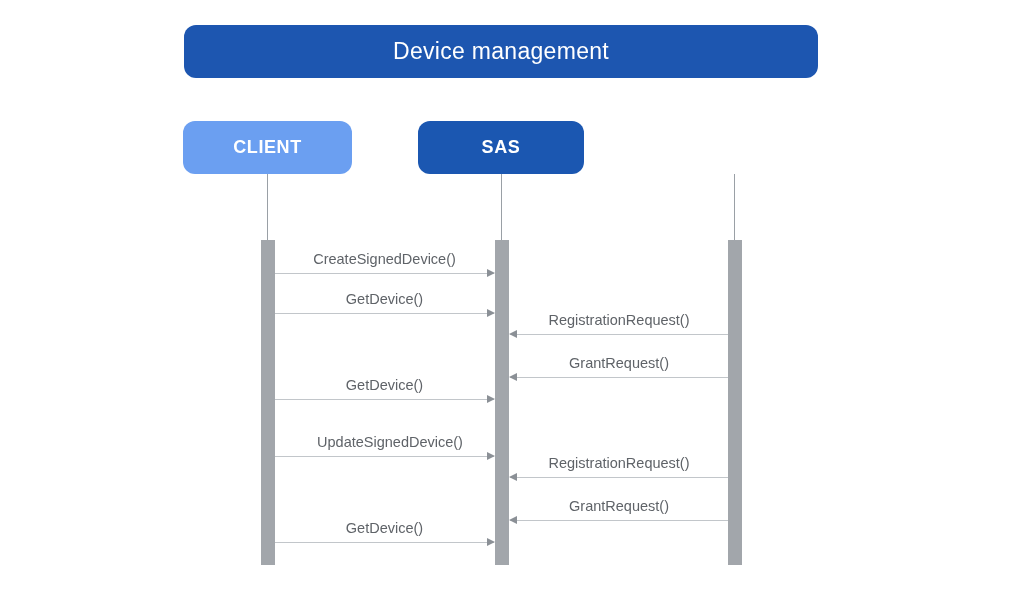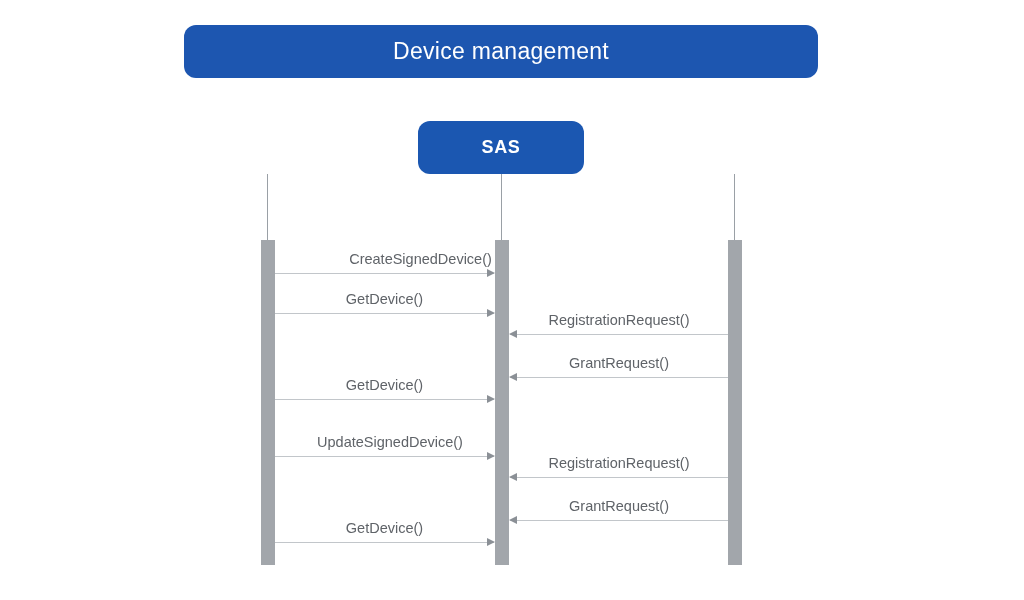--- a/index.html
+++ b/index.html
@@ -48,34 +48,37 @@
 </style>
 </head>
 <body>
 
 <div class="canvas">
 
   <div class="title-banner" style="background: rgb(29, 86, 176);">
     <span>Device management</span>
   </div>
 
+  <div class="actor client" style="background: rgb(107, 159, 241);">
+    <span>CLIENT</span>
+  </div>
   <div class="actor sas" style="background: rgb(27, 87, 177); text-align: right;">
     <span>SAS</span>
   </div>
 
   <div class="lifeline client"></div>
   <div class="lifeline sas"></div>
   <div class="lifeline cbsd"></div>
 
   <div class="activation client"></div>
   <div class="activation sas"></div>
   <div class="activation cbsd"></div>
 
   <div id="messages">
-  <div class="message-label" style="left: 275px; width: 219px; top: 250px; padding-left: 36px;">CreateSignedDevice()</div>
+  <div class="message-label" style="left: 275px; width: 219px; top: 250px;">CreateSignedDevice()</div>
   <div class="message-line" style="left: 275px; width: 219px; top: 273px;">
     <span class="arrowhead right"></span>
   </div>
 
   <div class="message-label" style="left: 275px; width: 219px; top: 290px;">GetDevice()</div>
   <div class="message-line" style="left: 275px; width: 219px; top: 313px;">
     <span class="arrowhead right"></span>
   </div>
 
   <div class="message-label" style="left: 510px; width: 218px; top: 311px;">RegistrationRequest()</div>

